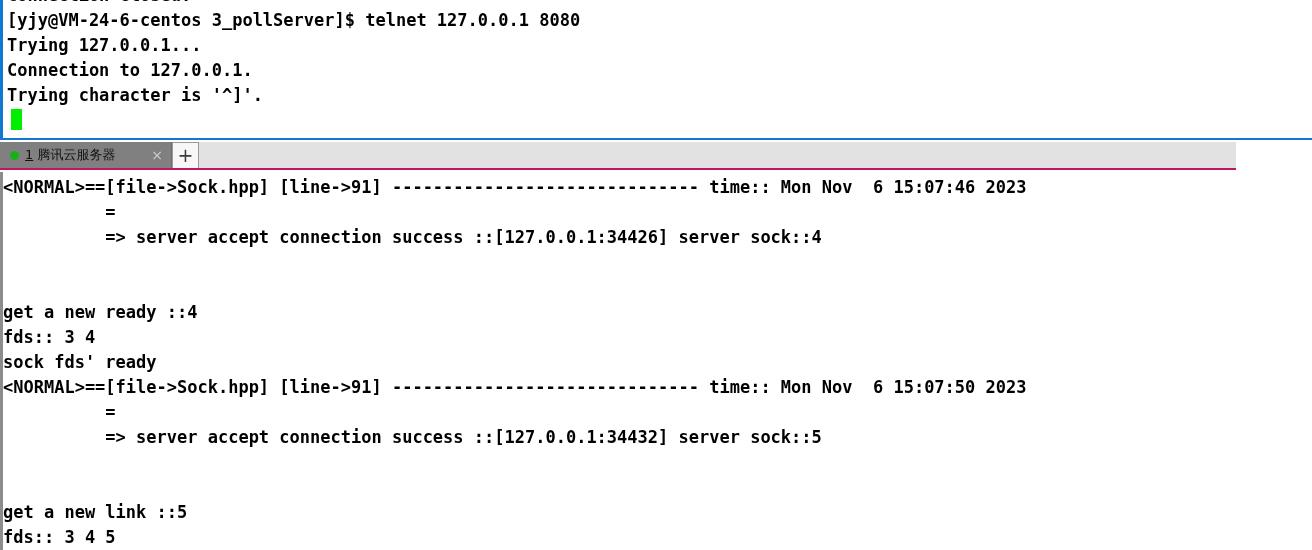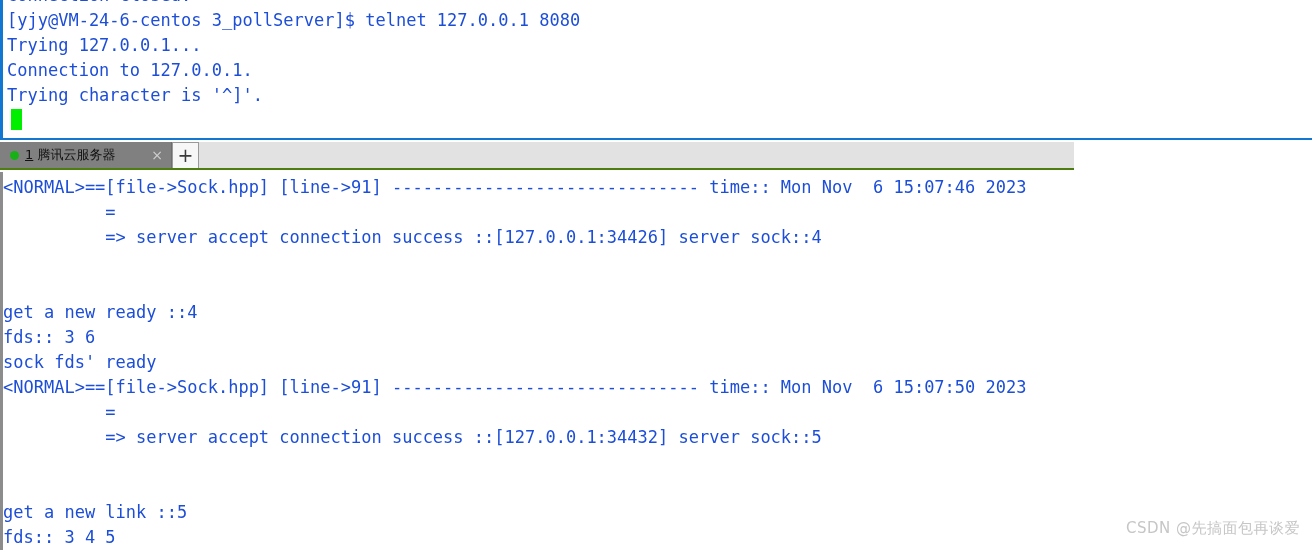--- a/index.html
+++ b/index.html
@@ -37,23 +37,24 @@
   .pane-top .term {
     position: relative;
     padding-left: 4px;
   }
 
   .line {
     font-family: "DejaVu Sans Mono", "Liberation Mono", monospace;
     font-size: 17px;
     line-height: 25px;
     height: 25px;
-    color: #1d4ed8;
+    color: #000000;
     white-space: pre;
     letter-spacing: 0px;
+    font-weight: bold;
   }
   .pane-top .line {
     font-size: 17px;
     line-height: 25px;
     height: 25px;
   }
 
   .line-clipped {
     height: 8px;
     line-height: 25px;
@@ -68,24 +69,24 @@
     background: #00ef00;
     margin-left: 4px;
     margin-top: 1px;
   }
 
   
   .tabbar {
     position: absolute;
     left: 0;
     top: 142px;
-    width: 1074px;
+    width: 1236px;
     height: 28px;
     background: #e2e2e2;
-    border-bottom: 2px solid #4d7c0f;
+    border-bottom: 2px solid #be185d;
     box-sizing: border-box;
     display: flex;
     align-items: flex-end;
   }
   .tab {
     height: 26px;
     background: #808080;
     color: #1a1a1a;
     display: flex;
     align-items: center;
@@ -193,27 +194,26 @@
   </div>
 
   <div class="pane-bottom">
     <div class="term">
       <div class="line">&lt;NORMAL&gt;==[file-&gt;Sock.hpp] [line-&gt;91] ------------------------------ time:: Mon Nov  6 15:07:46 2023</div>
       <div class="line">          =</div>
       <div class="line">          =&gt; server accept connection success ::[127.0.0.1:34426] server sock::4</div>
       <div class="line">&nbsp;</div>
       <div class="line">&nbsp;</div>
       <div class="line">get a new ready ::4</div>
-      <div class="line">fds:: 3 6</div>
+      <div class="line">fds:: 3 4</div>
       <div class="line">sock fds' ready</div>
       <div class="line">&lt;NORMAL&gt;==[file-&gt;Sock.hpp] [line-&gt;91] ------------------------------ time:: Mon Nov  6 15:07:50 2023</div>
       <div class="line">          =</div>
       <div class="line">          =&gt; server accept connection success ::[127.0.0.1:34432] server sock::5</div>
       <div class="line">&nbsp;</div>
       <div class="line">&nbsp;</div>
       <div class="line">get a new link ::5</div>
       <div class="line">fds:: 3 4 5</div>
     </div>
   </div>
 
-  <div class="watermark">CSDN @先搞面包再谈爱</div>
 
 </div>
 
 </body></html>

